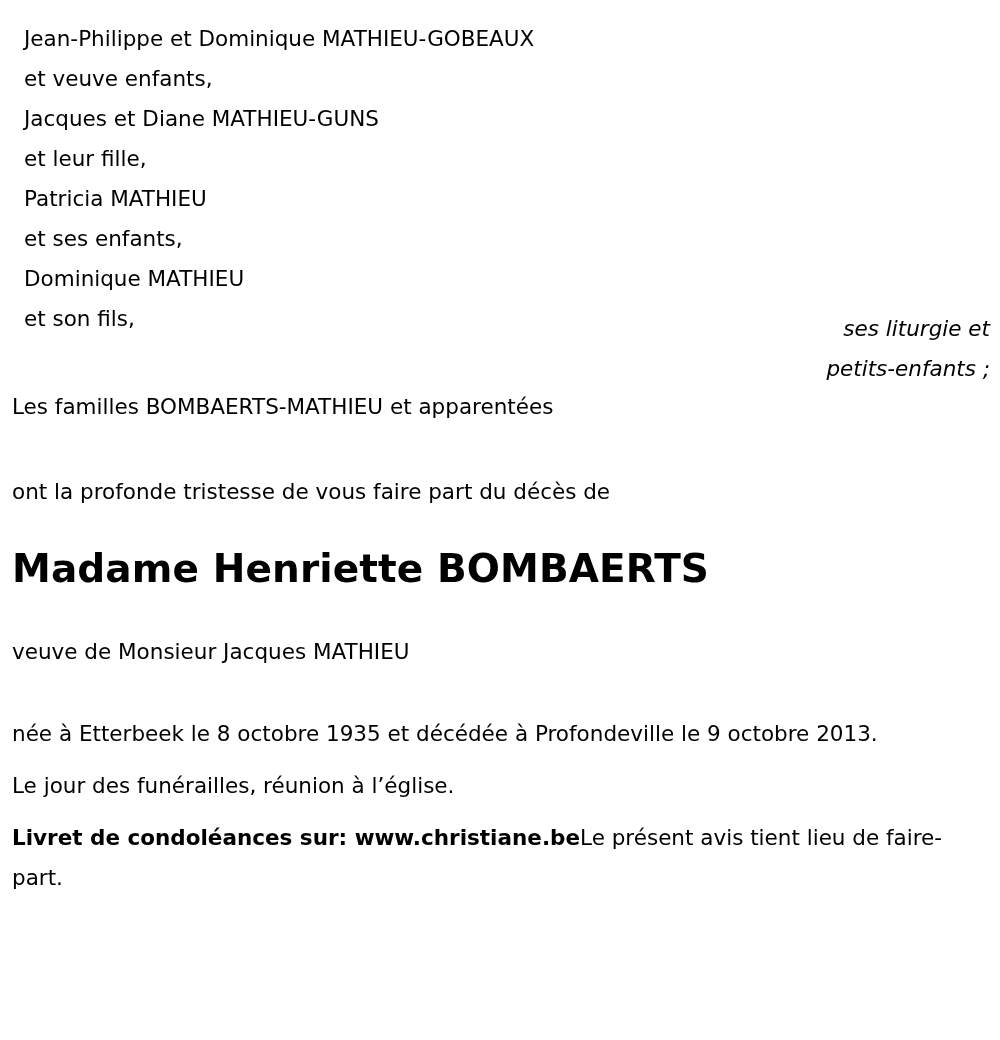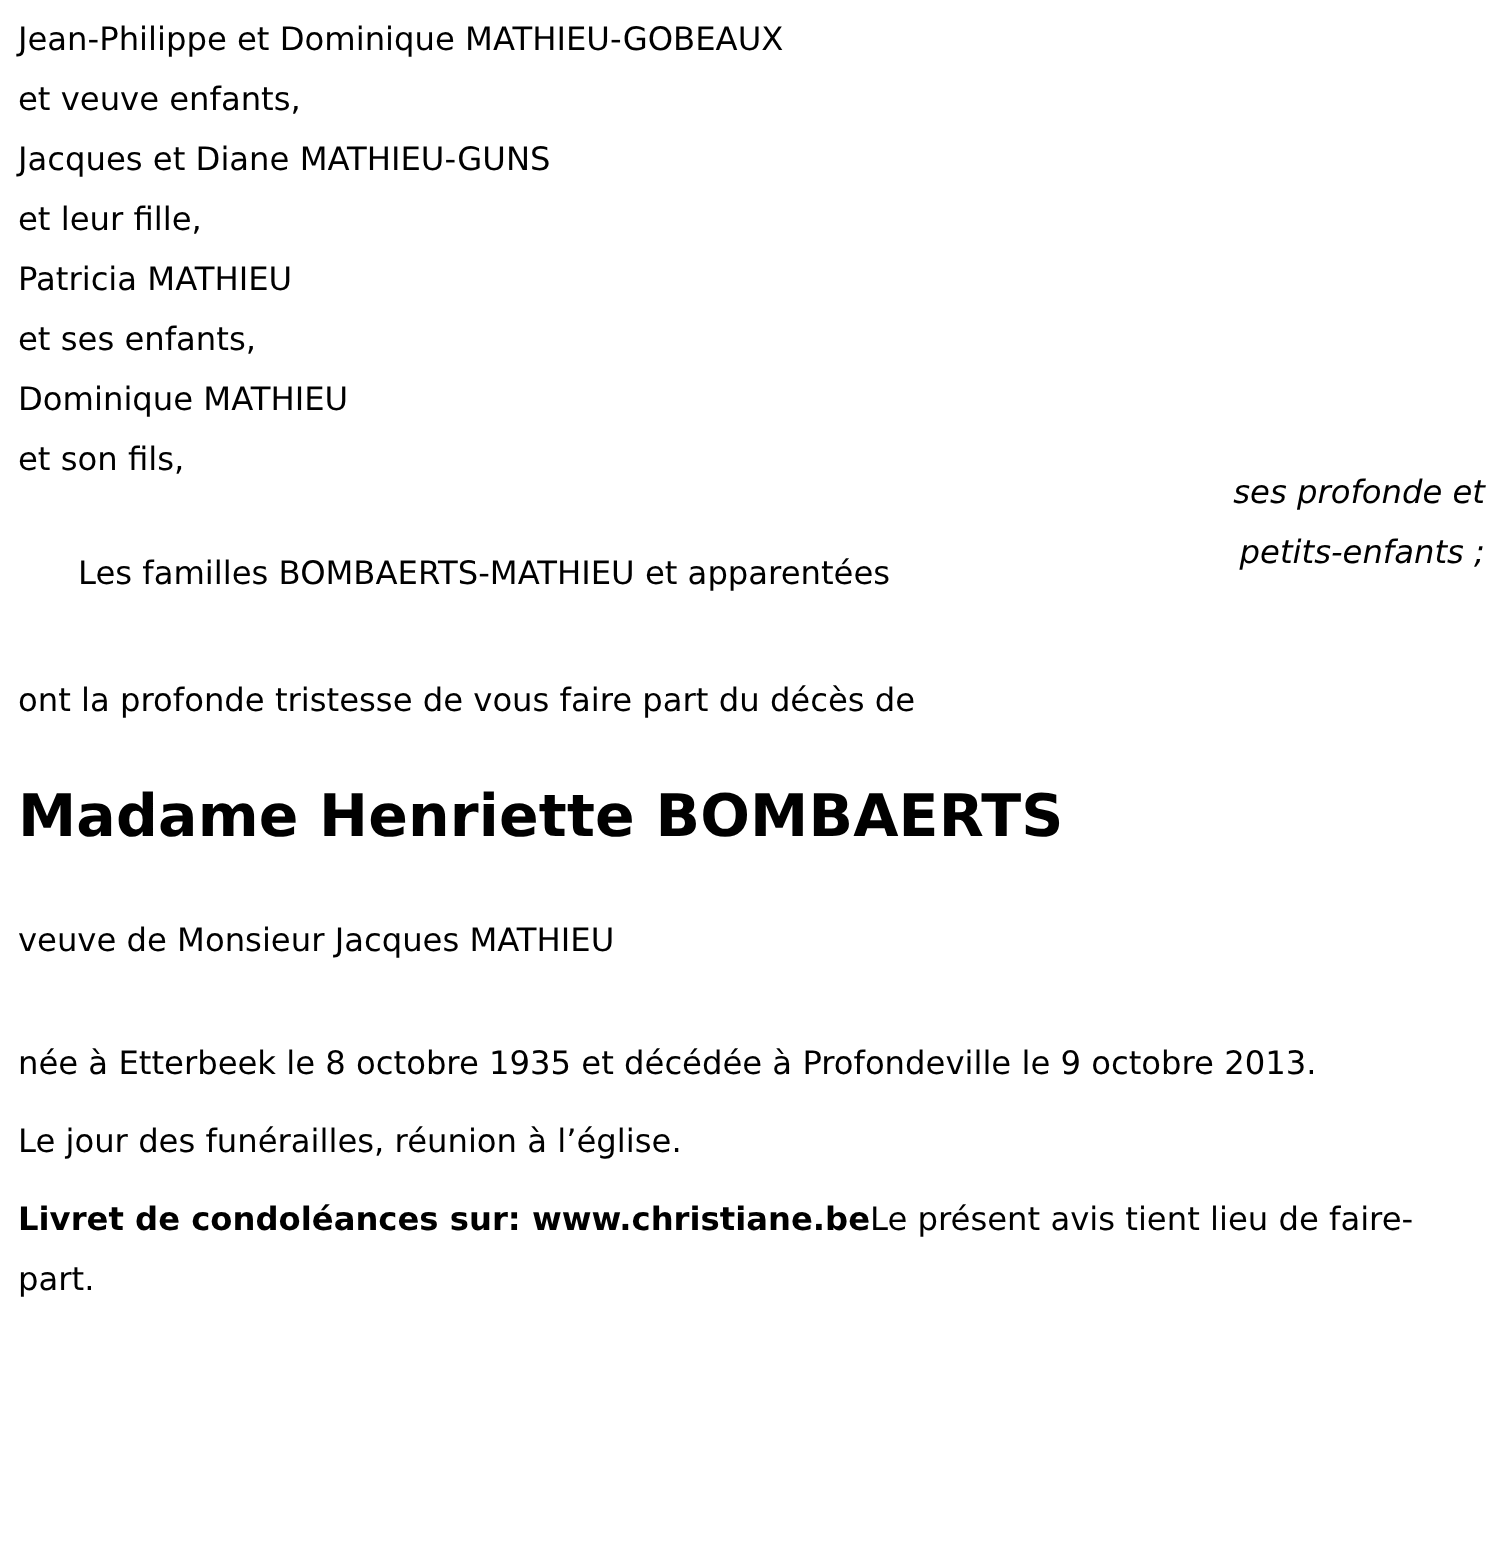--- a/index.html
+++ b/index.html
@@ -22,21 +22,21 @@
     box-sizing: border-box;
     padding: 0 10px 0 12px;
     overflow: hidden;
   }
   .notice {
     font-size: 21.5px;
     line-height: 40px;
   }
   
   .survivors {
-    margin: 0;
+    margin: 12px;
     padding-top: 7px;
   }
   .survivors .line {
     display: block;
     white-space: pre;
   }
   
   .qualifier {
     position: absolute;
     right: 10px;
@@ -51,21 +51,21 @@
     display: block;
     white-space: pre;
   }
   
   .para {
     margin: 0;
     font-size: 21.5px;
     line-height: 40px;
     white-space: pre-wrap;
   }
-  .para.gap-families { padding-top: 36px; margin-left: 40px; }
+  .para.gap-families { padding-top: 36px; }
   .para.gap-announce { padding-top: 45px; }
   .para.gap-widow    { padding-top: 44px; }
   .para.gap-birth    { padding-top: 42px; }
   .para.narrow       { width: 890px; }
   .para.gap-liturgy  { padding-top: 12px; }
   .para.gap-reunion  { padding-top: 12px; }
   .para.gap-book     { padding-top: 12px; }
 
   
   .deceased-name {
@@ -108,17 +108,17 @@
     <p class="para gap-birth narrow">née à Etterbeek le 8 octobre 1935 et décédée à Profondeville le 9 octobre 2013.</p>
 
 
     <p class="para gap-reunion">Le jour des funérailles, réunion à l’église.</p>
 
     <p class="para gap-book"><span class="bold-run">Livret de condoléances sur: www.christiane.be</span><span>Le présent avis tient lieu de faire-part.</span></p>
 
   </div>
 
   <div class="qualifier">
-    <span class="line">ses profonde et</span>
+    <span class="line">ses liturgie et</span>
     <span class="line">petits-enfants ;</span>
   </div>
 
 </div>
 
 </body></html>

